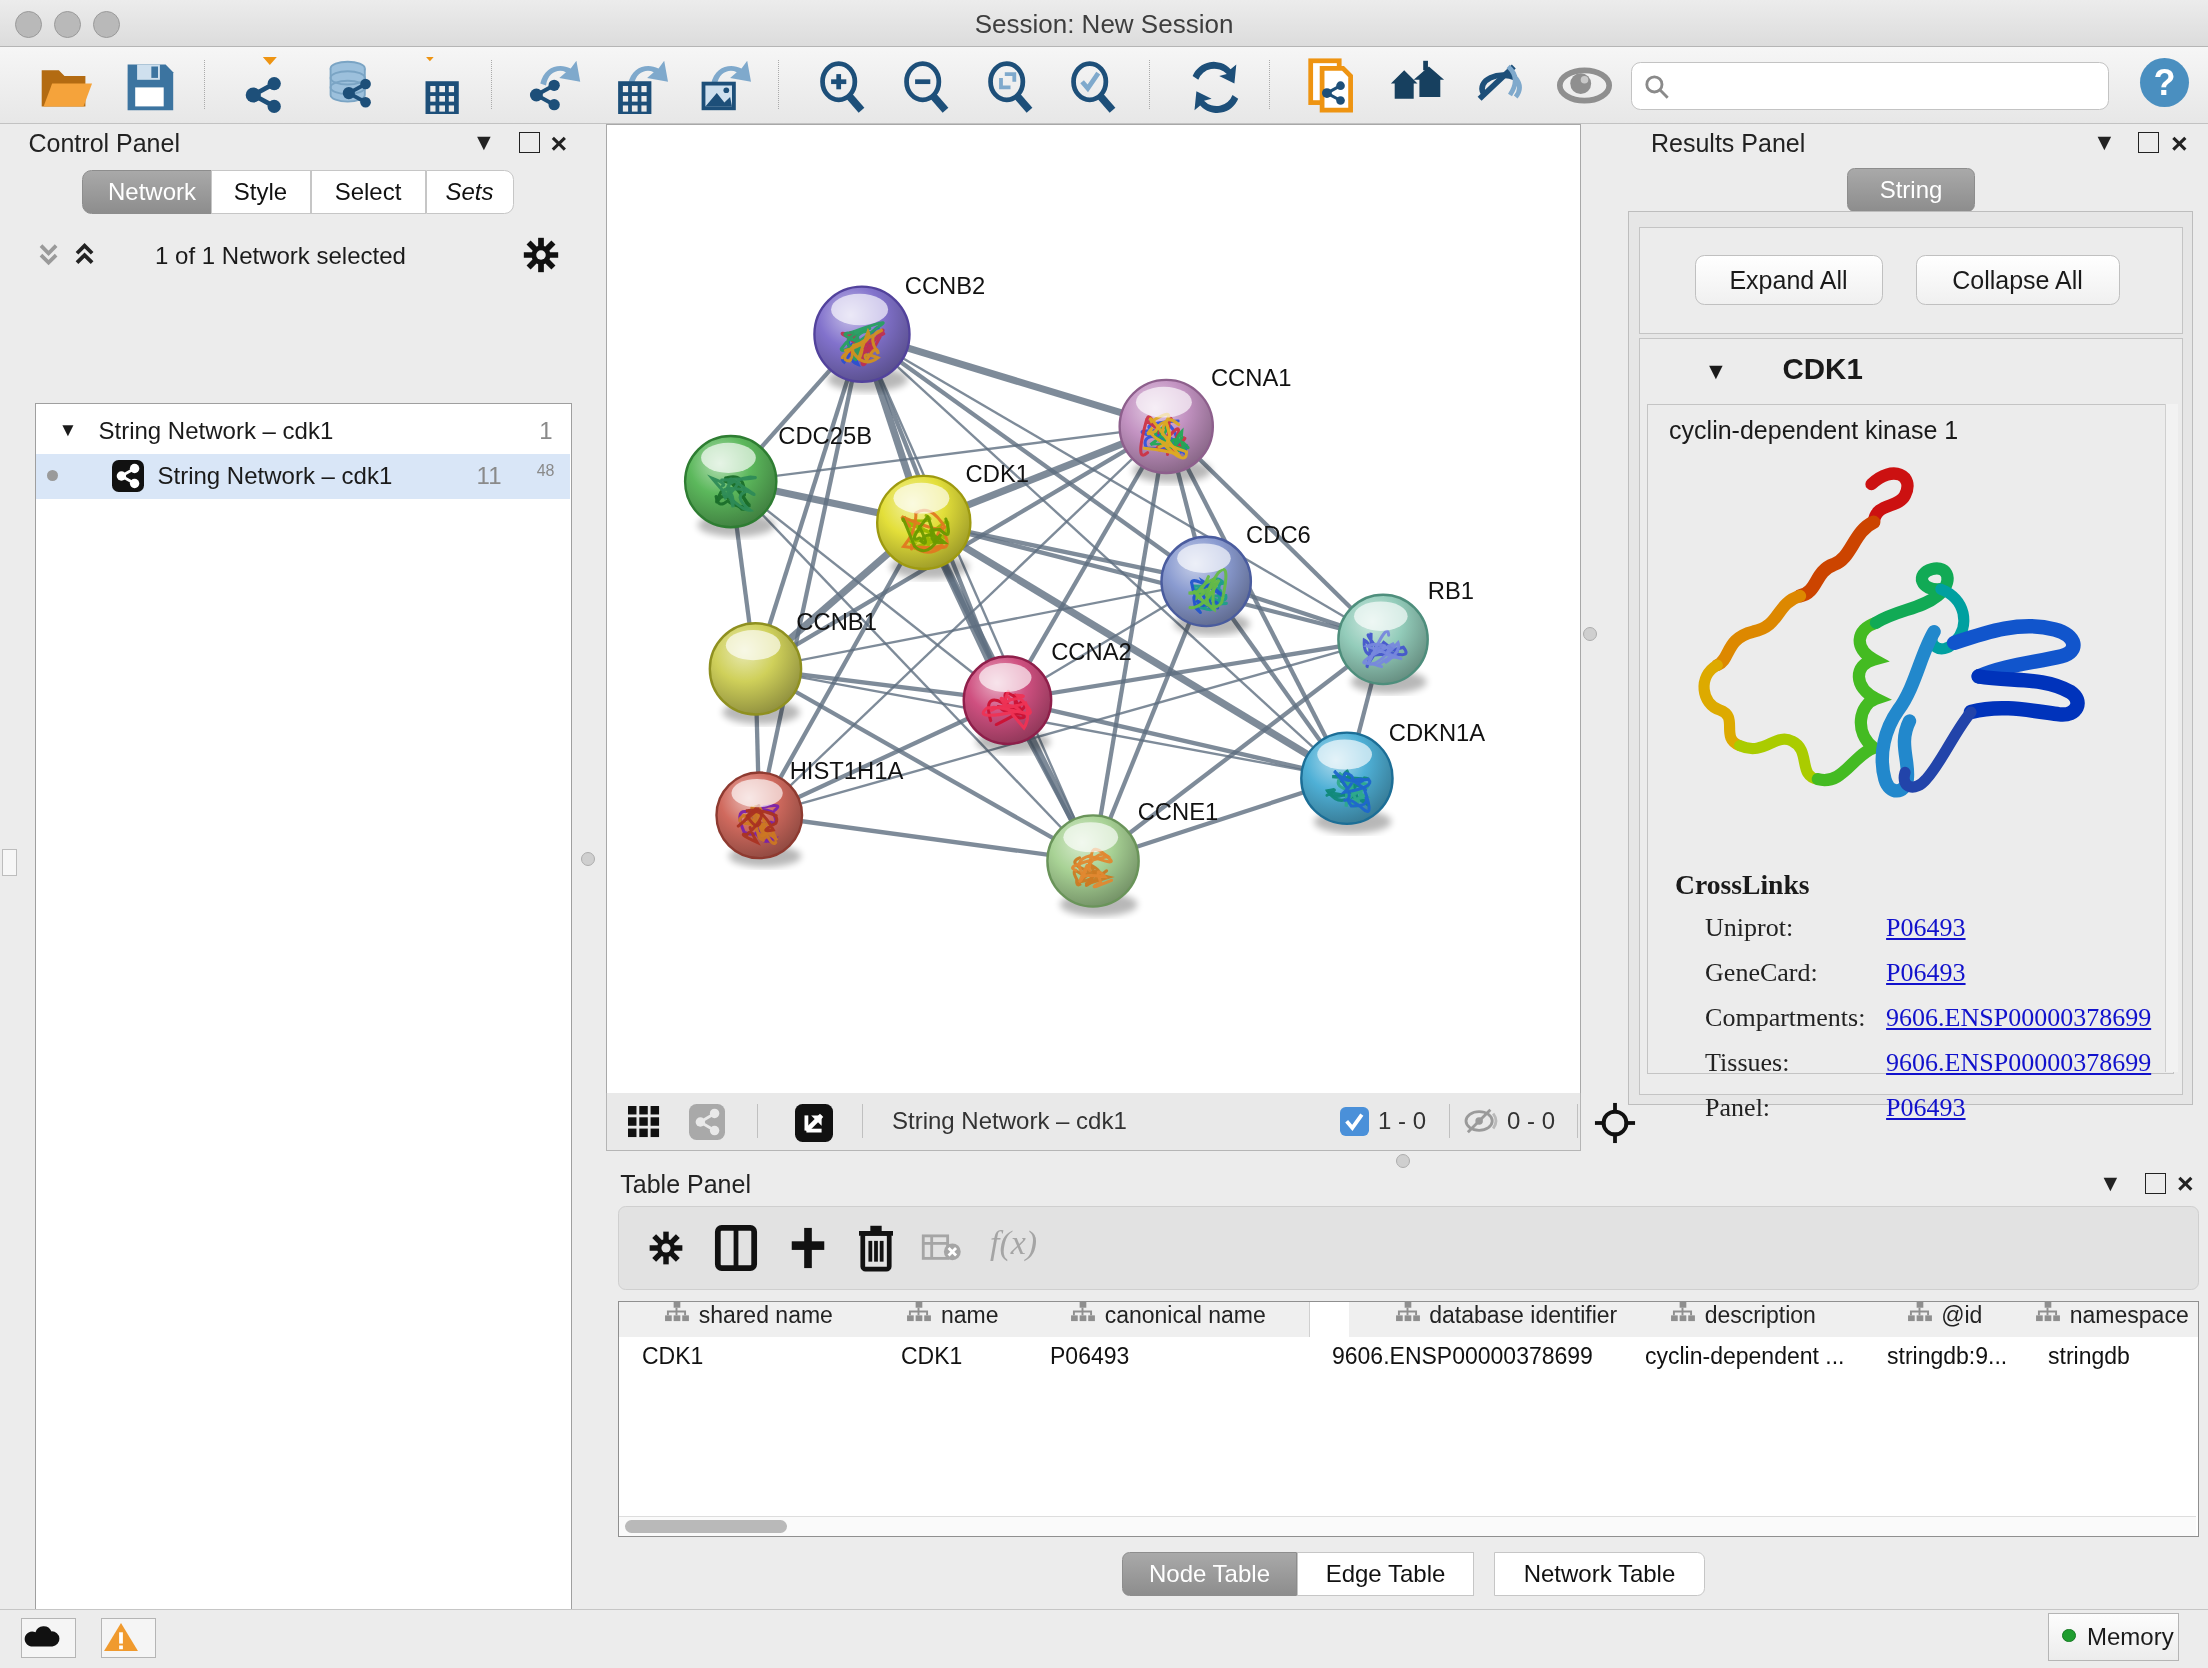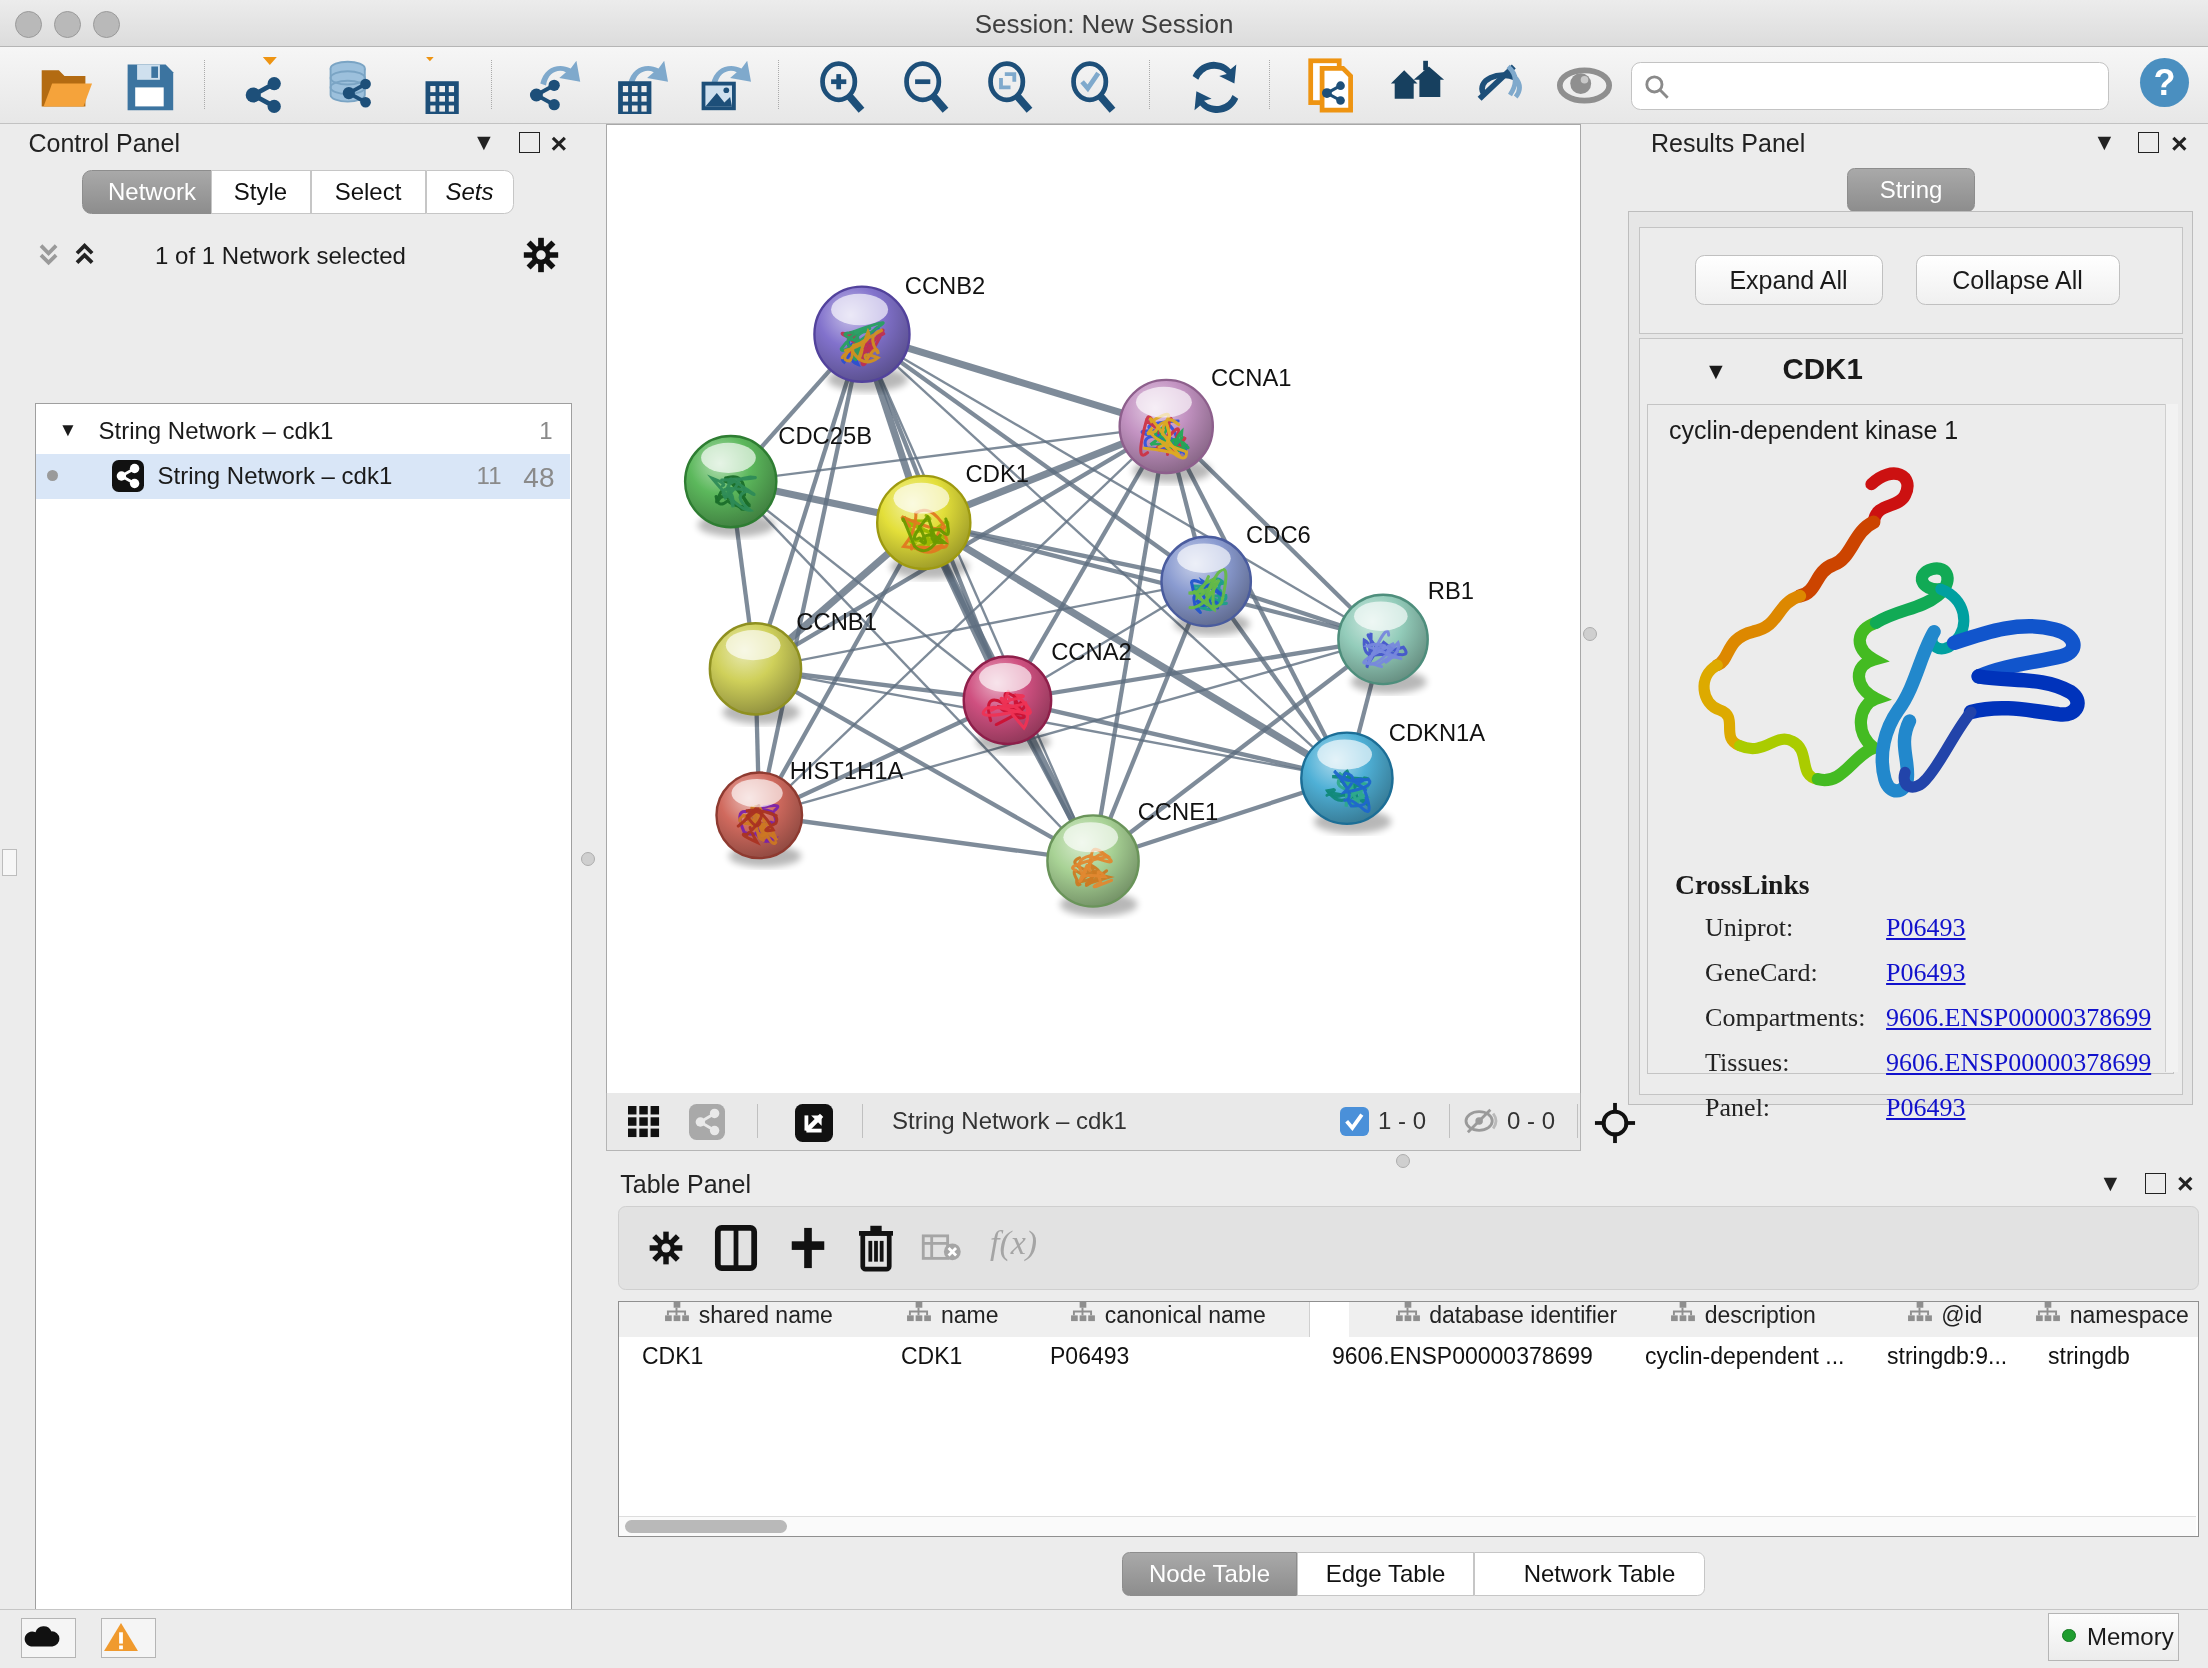--- a/index.html
+++ b/index.html
@@ -327,21 +327,21 @@
               </g>
               <g fill="#fff">
                 <circle cx="10" cy="17" r="5"></circle>
                 <circle cx="24" cy="9" r="5"></circle>
                 <circle cx="24" cy="25" r="5"></circle>
               </g>
             </svg>
         </div>
         <span class="abs" style="left:122px;top:7.6px;font-size:24px">String Network – cdk1</span>
         <span class="abs cnt" style="right:68px;top:7.6px;font-size:24px">11</span>
-        <span class="abs cnt" style="right:15px;top:7.6px;font-size:28px">48</span>
+        <span class="abs cnt" style="right:15px;top:7.6px;font-size:16px">48</span>
       </div>
     </div>
   </div>
 
   <div class="abs canvas">
     <svg id="net" width="973" height="968" viewBox="0 0 1023 1018">
         <defs>
           <radialGradient id="ng0" cx="38%" cy="30%" r="75%">
             <stop offset="0" stop-color="rgb(199,192,232)"></stop>
             <stop offset="0.45" stop-color="#8272cc"></stop>
@@ -869,21 +869,21 @@
         <div class="td" style="left: 1245px; width: 161px;">stringdb:9...</div>
         <div class="td" style="left: 1406px; width: 174px;">stringdb</div>
       </div>
     <div class="hscroll">
         <div class="hthumb"></div>
       </div>
   </div>
   <div id="btabs" class="abs btabs" style="left:1122px">
       <div class="abs tabseg sel" style="left: 0px; width: 173px; top: 0px; border-radius: 7.6px 0px 0px 7.6px;">Node Table</div>
       <div class="abs tabseg" style="left: 175px; width: 175px; top: 0px; border-radius: 0px;">Edge Table</div>
-      <div class="abs tabseg" style="left: 352px; width: 209px; top: 0px; border-radius: 0px 7.6px 7.6px 0px; padding-left: 20px;">Network Table</div>
+      <div class="abs tabseg" style="left: 372px; width: 209px; top: 0px; border-radius: 0px 7.6px 7.6px 0px;">Network Table</div>
     </div>
 
   <div class="abs statusbar">
     <div class="abs sbtn" style="left:21px">
       <svg width="42" height="30" viewBox="0 0 44 32" style="margin-top:3.8px">
           <path d="M12 26 a8 8 0 1 1 2-15 a9 9 0 0 1 17-1 a7 7 0 0 1 1 16z" fill="#111"></path>
         </svg>
     </div>
     <div class="abs sbtn" style="left:101px">
       <svg width="38" height="32" viewBox="0 0 40 34" style="margin-top:2.9px">

